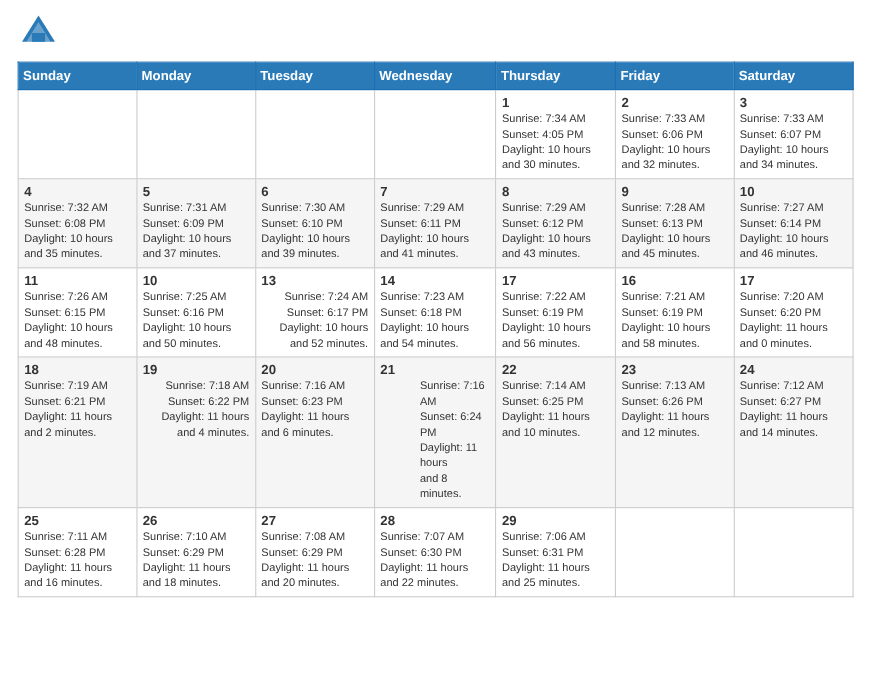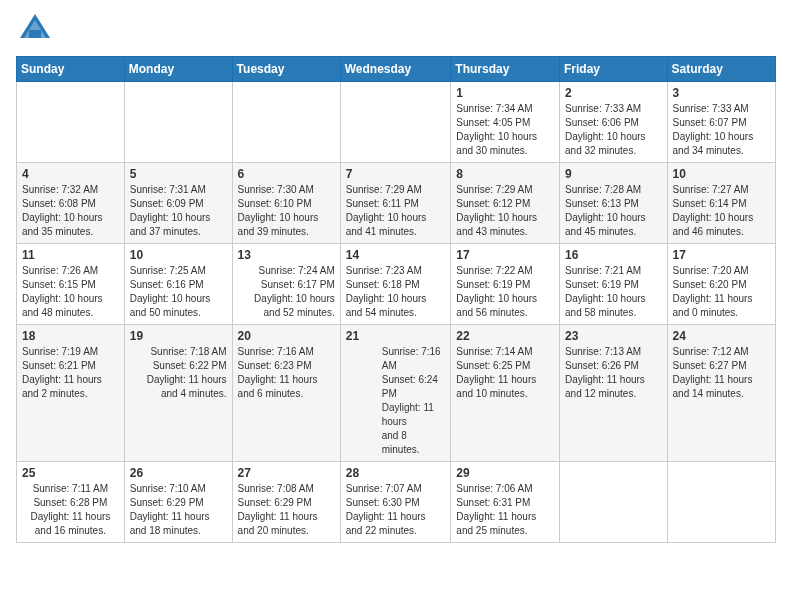--- a/index.html
+++ b/index.html
@@ -310,21 +310,21 @@
             <span class="day-num">24</span>
             <div class="day-info" style="white-space: pre-line;">Sunrise: 7:12 AM
 Sunset: 6:27 PM
 Daylight: 11 hours
 and 14 minutes.</div>
           </td>
         </tr>
         <tr>
           <td>
             <span class="day-num">25</span>
-            <div class="day-info" style="white-space: pre-line; text-align: center;">Sunrise: 7:11 AM
+            <div class="day-info" style="white-space: pre-line;">Sunrise: 7:11 AM
 Sunset: 6:28 PM
 Daylight: 11 hours
 and 16 minutes.</div>
           </td>
           <td>
             <span class="day-num">26</span>
             <div class="day-info" style="white-space: pre-line;">Sunrise: 7:10 AM
 Sunset: 6:29 PM
 Daylight: 11 hours
 and 18 minutes.</div>

